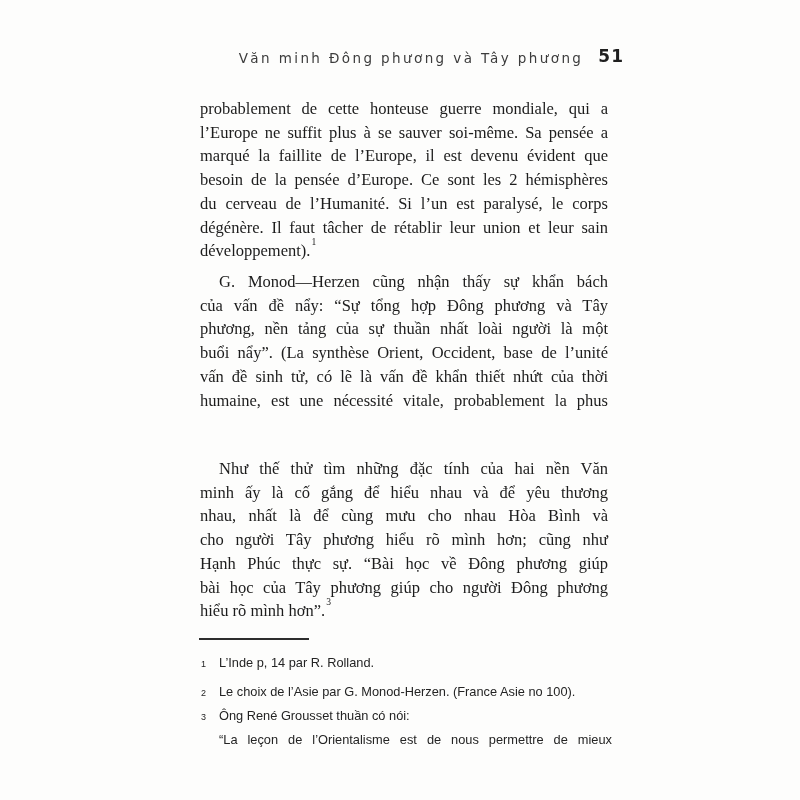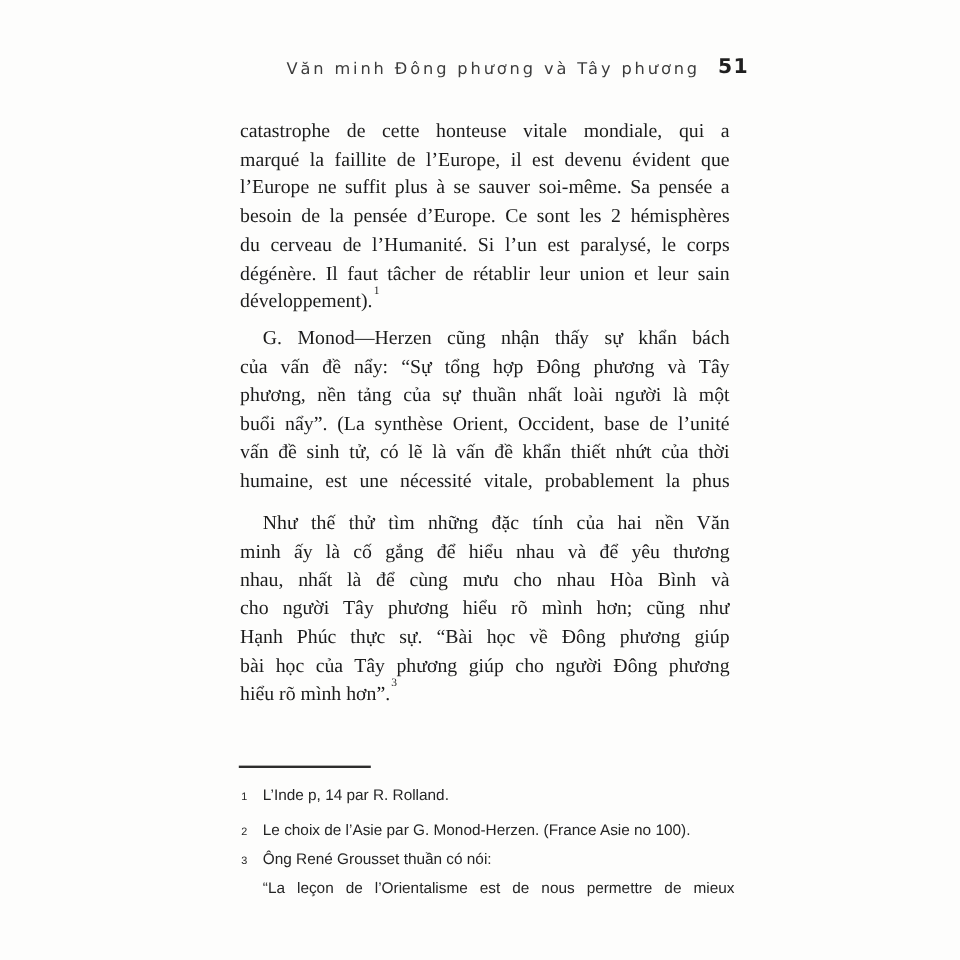--- a/index.html
+++ b/index.html
@@ -64,21 +64,21 @@
   }
   .para sup {
     font-size: 0.58em;
     line-height: 0;
     position: relative;
     top: -0.5em;
     margin-left: 1px;
   }
   .para1 { top: 97px; }
   .para2 { top: 270px; }
-  .para3 { top: 424px; }
+  .para3 { top: 457px; }
 
   
   .fn-rule {
     position: absolute;
     left: 199px;
     top: 638px;
     width: 110px;
     height: 2px;
     background: #2d2d2d;
   }
@@ -117,23 +117,23 @@
 
 <div class="page">
 
   <div class="header">
     <span class="header-title">Văn minh Đông phương và Tây phương</span>
     <span class="header-num">51</span>
   </div>
 
   <div>
       <div class="para para1">
-        <div class="line">catastrophe de cette honteuse vitale mondiale, qui a</div>
+        <div class="line">probablement de cette honteuse guerre mondiale, qui a</div>
+        <div class="line">l’Europe ne suffit plus à se sauver soi-même. Sa pensée a</div>
         <div class="line">marqué la faillite de l’Europe, il est devenu évident que</div>
-        <div class="line">l’Europe ne suffit plus à se sauver soi-même. Sa pensée a</div>
         <div class="line">besoin de la pensée d’Europe. Ce sont les 2 hémisphères</div>
         <div class="line">du cerveau de l’Humanité. Si l’un est paralysé, le corps</div>
         <div class="line">dégénère. Il faut tâcher de rétablir leur union et leur sain</div>
         <div class="line last">développement).<sup>1</sup></div>
       </div>
       <div class="para para2">
         <div class="line indent">G. Monod—Herzen cũng nhận thấy sự khẩn bách</div>
         <div class="line">của vấn đề nẩy: “Sự tổng hợp Đông phương và Tây</div>
         <div class="line">phương, nền tảng của sự thuần nhất loài người là một</div>
         <div class="line">buổi nẩy”. (La synthèse Orient, Occident, base de l’unité</div>

